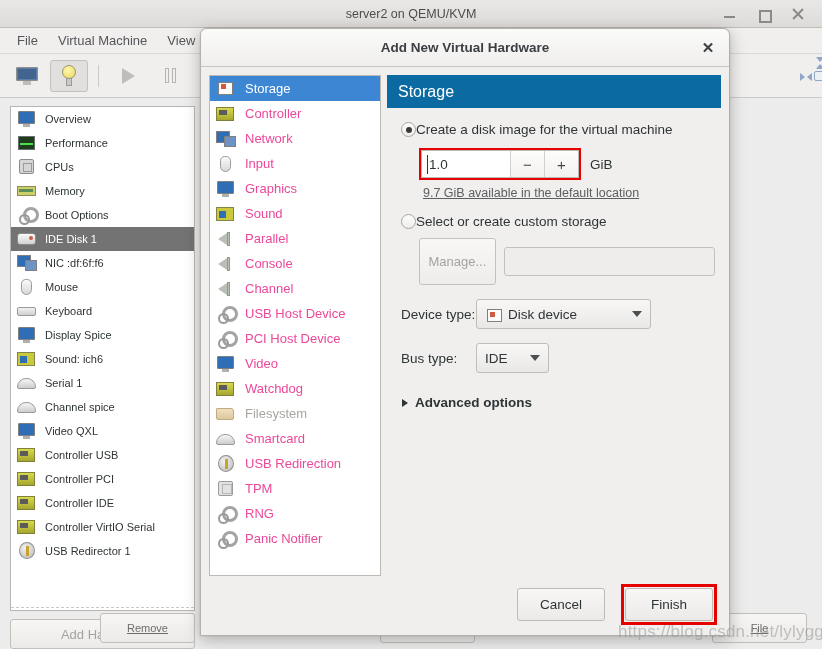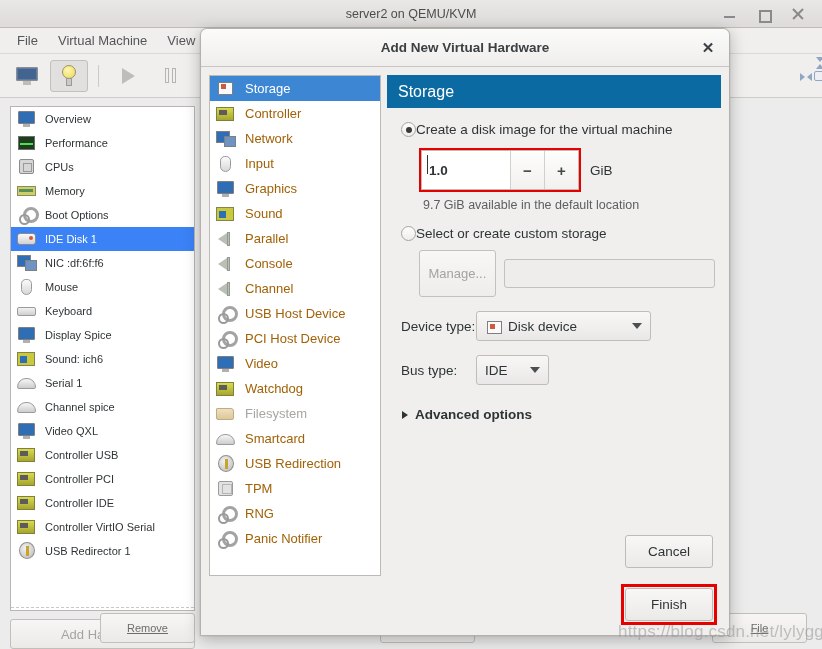--- a/index.html
+++ b/index.html
@@ -76,21 +76,21 @@
     background: #ececec; padding: 8px 8px 0 10px;
   }
   .hw-list {
     position: relative; width: 185px; height: 505px;
     background: #ffffff; border: 1px solid #b9b6b2; overflow: hidden;
   }
   .hw-item {
     height: 24px; display: flex; align-items: center; gap: 8px; padding-left: 6px;
     font-size: 11px; color: #2e3436; white-space: nowrap;
   }
-  .hw-item.selected { background: #3b82f6; color: #ffffff; }
+  .hw-item.selected { background: #737373; color: #ffffff; }
   .hw-ico { width: 20px; height: 18px; flex: 0 0 20px; position: relative; }
 
   .hw-scroll-edge { position: absolute; left: 0; right: 0; bottom: 0; height: 3px; border-top: 1px dashed #c8c8c8; }
 
   .add-hw-btn {
     width: 185px; height: 30px; margin-top: 8px;
     background: linear-gradient(to bottom, #f7f6f5, #eceae8);
     border: 1px solid #c2bfbb; border-radius: 3px;
     display: flex; align-items: center; justify-content: center;
     color: #a6a39f; font-size: 13px;
@@ -127,21 +127,21 @@
     font-size: 15px; color: #3c4043; font-weight: bold; line-height: 1;
   }
   .dlg-body { position: relative; height: 570px; padding: 10px; }
 
   .cat-list {
     position: absolute; left: 8px; top: 8px; width: 172px; height: 501px;
     background: #ffffff; border: 1px solid #bdbab6; overflow: hidden;
   }
   .cat-item {
     height: 25px; display: flex; align-items: center; gap: 9px; padding-left: 6px;
-    font-size: 13px; color: #a16207; white-space: nowrap;
+    font-size: 13px; color: #ec4899; white-space: nowrap;
   }
   .cat-item.selected { background: #3c86d4; color: #ffffff; }
   .cat-item.disabled { color: #a9a6a2; }
   .cat-ico { width: 20px; height: 18px; flex: 0 0 20px; position: relative; }
 
   .pane {
     position: absolute; left: 186px; top: 8px; right: 8px; height: 501px;
   }
   .pane-head {
     height: 33px; background: #0b6aa2; color: #ffffff;
@@ -158,36 +158,36 @@
   }
   .radio.on::after {
     content: ""; position: absolute; left: 3.5px; top: 3.5px; width: 6px; height: 6px;
     border-radius: 50%; background: #3a3a3a;
   }
   .radio-label { font-size: 13.5px; color: #2e3436; }
 
   .spin-wrap { position: relative; margin-left: 18px; margin-bottom: 4px; display: flex; align-items: center; gap: 9px; }
   .spin-outline { border: 2px solid #e60000; padding: 0; display: inline-block; }
   .spin {
-    display: flex; align-items: stretch; height: 40px;
-    background: #ffffff; border: 1px solid #bdbab6; font-weight: bold;
+    display: flex; align-items: stretch; height: 28px;
+    background: #ffffff; border: 1px solid #bdbab6;
   }
   .spin .val {
     width: 88px; display: flex; align-items: center; padding-left: 7px;
     font-size: 13.5px; color: #2e3436; position: relative;
   }
   .spin .val .caret { position: absolute; left: 5px; top: 4px; width: 1px; height: 19px; background: #2e3436; }
   .spin .btn {
     width: 34px; border-left: 1px solid #d3d0cc;
     background: linear-gradient(to bottom,#fdfdfc,#f2f1ef);
     display: flex; align-items: center; justify-content: center;
     font-size: 15px; color: #44484b;
   }
   .unit { font-size: 13.5px; color: #2e3436; }
-  .avail { margin-left: 22px; font-size: 12.5px; color: #5d6063; margin-bottom: 14px; margin-top: 6px; }
+  .avail { margin-left: 22px; font-size: 12.5px; color: #5d6063; margin-bottom: 14px; margin-top: 6px; text-decoration: underline; }
 
   .manage-row { display: flex; align-items: center; gap: 8px; margin-left: 18px; margin-top: 9px; }
   .manage-btn {
     width: 79px; height: 47px;
     background: linear-gradient(to bottom,#f8f7f6,#eeedeb);
     border: 1px solid #c4c1bd; border-radius: 3px;
     display: flex; align-items: center; justify-content: center;
     font-size: 13px; color: #a6a39f;
   }
   .path-field {
@@ -208,21 +208,21 @@
     width: 0; height: 0; border-left: 5px solid transparent; border-right: 5px solid transparent;
     border-top: 6px solid #4b4f52;
   }
   .combo.devtype { width: 175px; }
   .combo.bustype { width: 73px; }
 
   .adv-row { display: flex; align-items: center; gap: 7px; margin-top: 22px; margin-left: 1px; }
   .adv-tri { width: 0; height: 0; border-top: 4.5px solid transparent; border-bottom: 4.5px solid transparent; border-left: 6px solid #2e3436; }
   .adv-lab { font-size: 13.5px; font-weight: bold; color: #2e3436; }
 
-  .dlg-footer { position: absolute; right: 12px; bottom: 12px; display: flex; align-items: center; gap: 16px; flex-direction: column; }
+  .dlg-footer { position: absolute; right: 12px; bottom: 12px; display: flex; align-items: center; gap: 16px; }
   .dlg-btn {
     width: 88px; height: 33px;
     background: linear-gradient(to bottom,#f8f7f6,#eceae8);
     border: 1px solid #bebbb7; border-radius: 3px;
     display: flex; align-items: center; justify-content: center;
     font-size: 13.5px; color: #2e3436;
   }
   .red-ring { border: 3px solid #e60000; padding: 1px; display: inline-block; }
 
   

